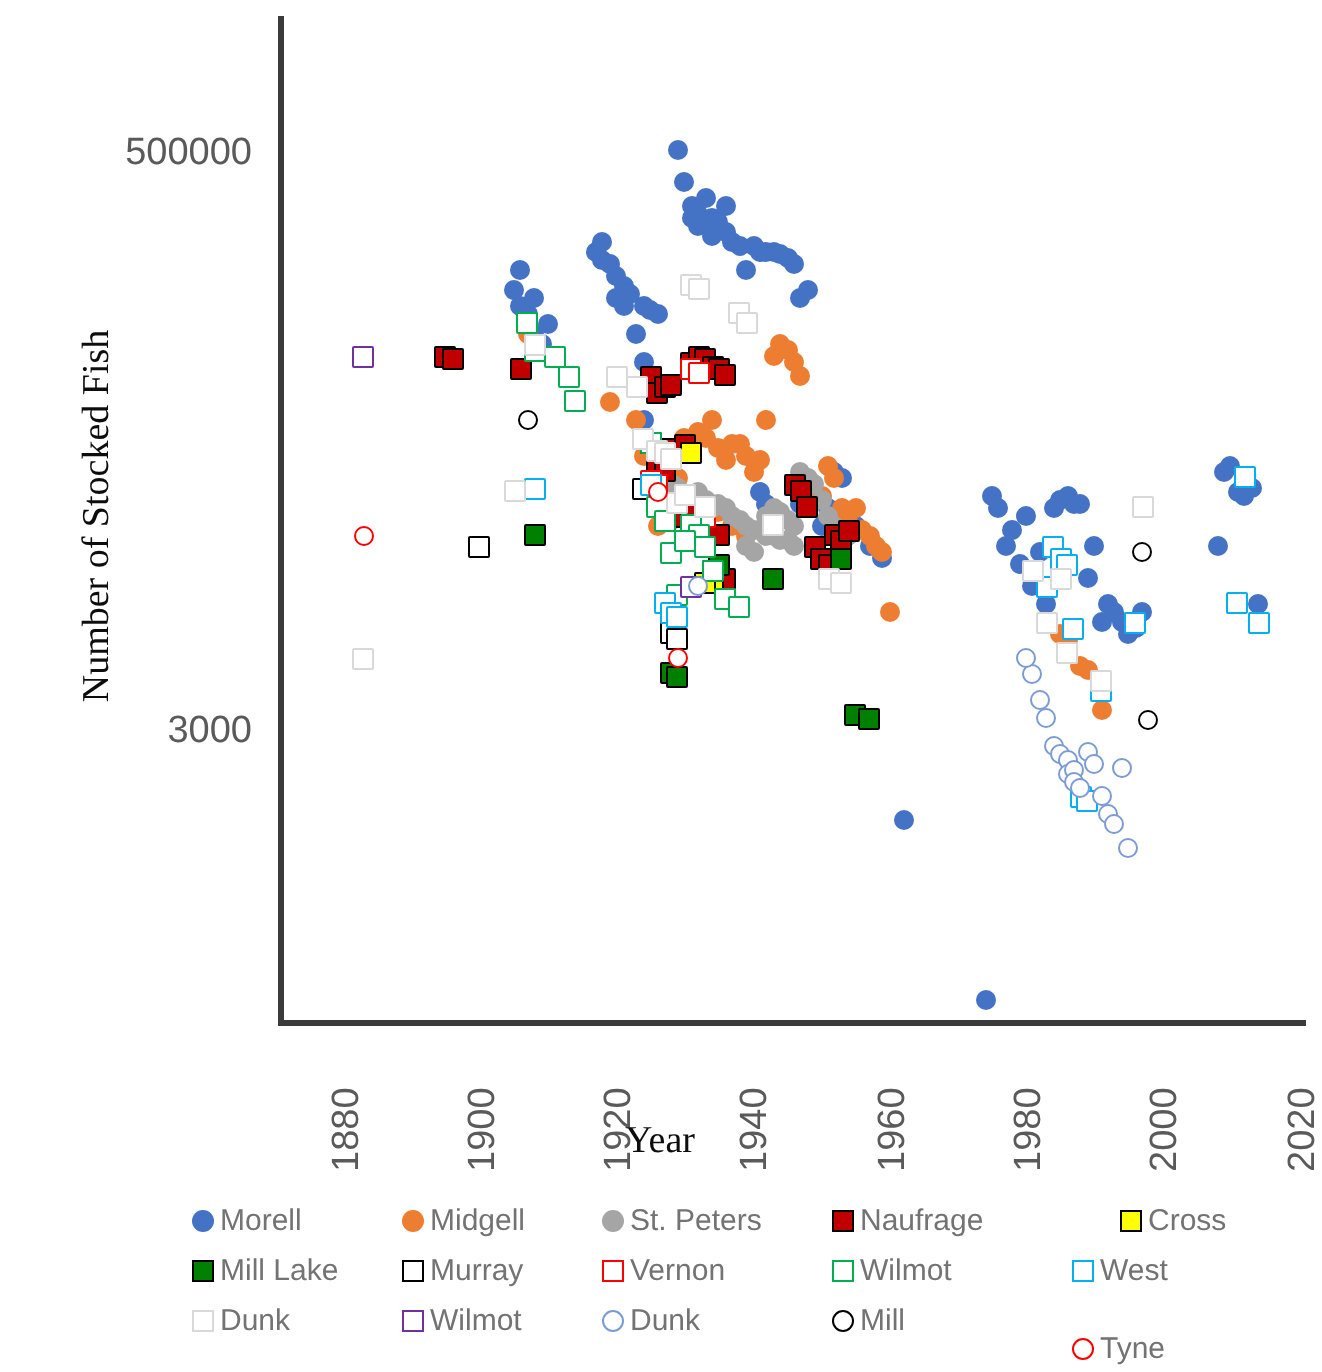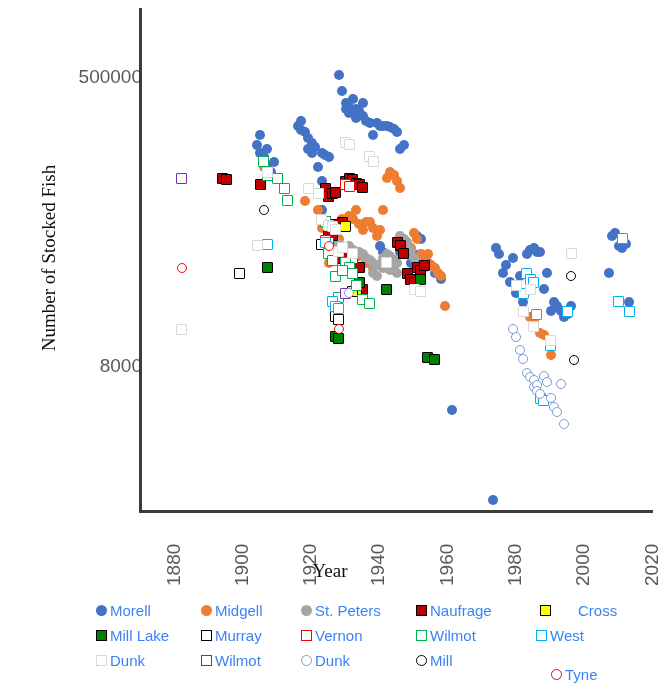--- a/index.html
+++ b/index.html
@@ -21,49 +21,49 @@
   
   .plot-frame{position:absolute;left:141px;top:8px;width:512px;height:503px;}
   .axis-line-y{position:absolute;left:139px;top:8px;width:2.5px;height:505px;background:#3b3b3b;}
   .axis-line-x{position:absolute;left:139px;top:510px;width:514px;height:2.5px;background:#3b3b3b;}
 
   
   .ytick{
     position:absolute;right:0;width:120px;text-align:right;
     font-size:19px;color:#5a5a5a;line-height:1;
   }
-  .ytick-wrap{position:absolute;left:16px;top:0;width:126px;height:520px;}
+  .ytick-wrap{position:absolute;left:0;top:0;width:126px;height:520px;}
   .xtick{
     position:absolute;font-size:19px;color:#5a5a5a;white-space:nowrap;
     transform:rotate(-90deg);transform-origin:left top;
   }
 
   
   .mk{position:absolute;box-sizing:border-box;}
   .mk.circle{border-radius:50%;}
   .mk.sq{border-radius:1px;}
 
   
   .legend{position:absolute;left:96px;top:598px;width:540px;}
   .legend-row{display:flex;align-items:center;height:25px;}
   .legend-item{display:flex;align-items:center;white-space:nowrap;}
-  .legend-label{font-size:15px;color:#3b82f6;margin-left:3px;font-family:"Liberation Sans",sans-serif;}
+  .legend-label{font-size:15px;color:#737373;margin-left:3px;font-family:"Liberation Sans",sans-serif;}
   .legend-swatch{width:11px;height:11px;box-sizing:border-box;flex:0 0 auto;}
   .legend-swatch.circle{border-radius:50%;}
 </style>
 </head>
 <body>
 
 <div id="chart-root">
 
   <div class="ytitle">Number of Stocked Fish</div>
 
   <div class="ytick-wrap">
       <div class="ytick" style="top: 67.0203px;">500000</div>
-      <div class="ytick" style="top: 356.34px;">8000</div>
+      <div class="ytick" style="top: 356.34px;">3000</div>
     </div>
 
   <div class="axis-line-y"></div>
   <div class="axis-line-x"></div>
 
   <div class="plot-frame"></div>
 
   <div id="xticks">
       <div class="xtick" style="left: 162.653px; top: 586px;">1880</div>
       <div class="xtick" style="left: 230.92px; top: 586px;">1900</div>
@@ -88,21 +88,21 @@
           <span class="legend-label">Midgell</span>
         </div>
         <div class="legend-item" style="position: absolute; left: 205px;">
           <span class="legend-swatch circle" style="background: rgb(165, 165, 165); border: none;"></span>
           <span class="legend-label">St. Peters</span>
         </div>
         <div class="legend-item" style="position: absolute; left: 320px;">
           <span class="legend-swatch" style="background: rgb(192, 0, 0); border: 1.6px solid rgb(0, 0, 0);"></span>
           <span class="legend-label">Naufrage</span>
         </div>
-        <div class="legend-item" style="position: absolute; left: 444px; gap: 24px;">
+        <div class="legend-item" style="position: absolute; left: 464px;">
           <span class="legend-swatch" style="background: rgb(255, 255, 0); border: 1.6px solid rgb(0, 0, 0);"></span>
           <span class="legend-label">Cross</span>
         </div>
       </div>
       <div class="legend-row" style="position: relative;">
         <div class="legend-item" style="position: absolute; left: 0px;">
           <span class="legend-swatch" style="background: rgb(0, 128, 0); border: 1.6px solid rgb(0, 0, 0);"></span>
           <span class="legend-label">Mill Lake</span>
         </div>
         <div class="legend-item" style="position: absolute; left: 105px;">
@@ -132,21 +132,21 @@
           <span class="legend-label">Wilmot</span>
         </div>
         <div class="legend-item" style="position: absolute; left: 205px;">
           <span class="legend-swatch circle" style="background: rgb(255, 255, 255); border: 1.8px solid rgb(123, 155, 213);"></span>
           <span class="legend-label">Dunk</span>
         </div>
         <div class="legend-item" style="position: absolute; left: 320px;">
           <span class="legend-swatch circle" style="background: rgb(255, 255, 255); border: 1.8px solid rgb(0, 0, 0);"></span>
           <span class="legend-label">Mill</span>
         </div>
-        <div class="legend-item" style="position: absolute; left: 455px; margin-top: 28px;">
+        <div class="legend-item" style="position: absolute; left: 440px; margin-top: 28px;">
           <span class="legend-swatch circle" style="background: rgb(255, 255, 255); border: 1.8px solid rgb(255, 0, 0);"></span>
           <span class="legend-label">Tyne</span>
         </div>
       </div>
     </div>
 <div class="mk circle" style="width: 10px; height: 10px; left: 252.053px; top: 139.797px; background: rgb(68, 114, 196); border: none;"></div>
     <div class="mk circle" style="width: 10px; height: 10px; left: 255.467px; top: 129.586px; background: rgb(68, 114, 196); border: none;"></div>
     <div class="mk circle" style="width: 10px; height: 10px; left: 255.467px; top: 147.66px; background: rgb(68, 114, 196); border: none;"></div>
     <div class="mk circle" style="width: 10px; height: 10px; left: 258.88px; top: 151.994px; background: rgb(68, 114, 196); border: none;"></div>
     <div class="mk circle" style="width: 10px; height: 10px; left: 262.293px; top: 143.605px; background: rgb(68, 114, 196); border: none;"></div>

